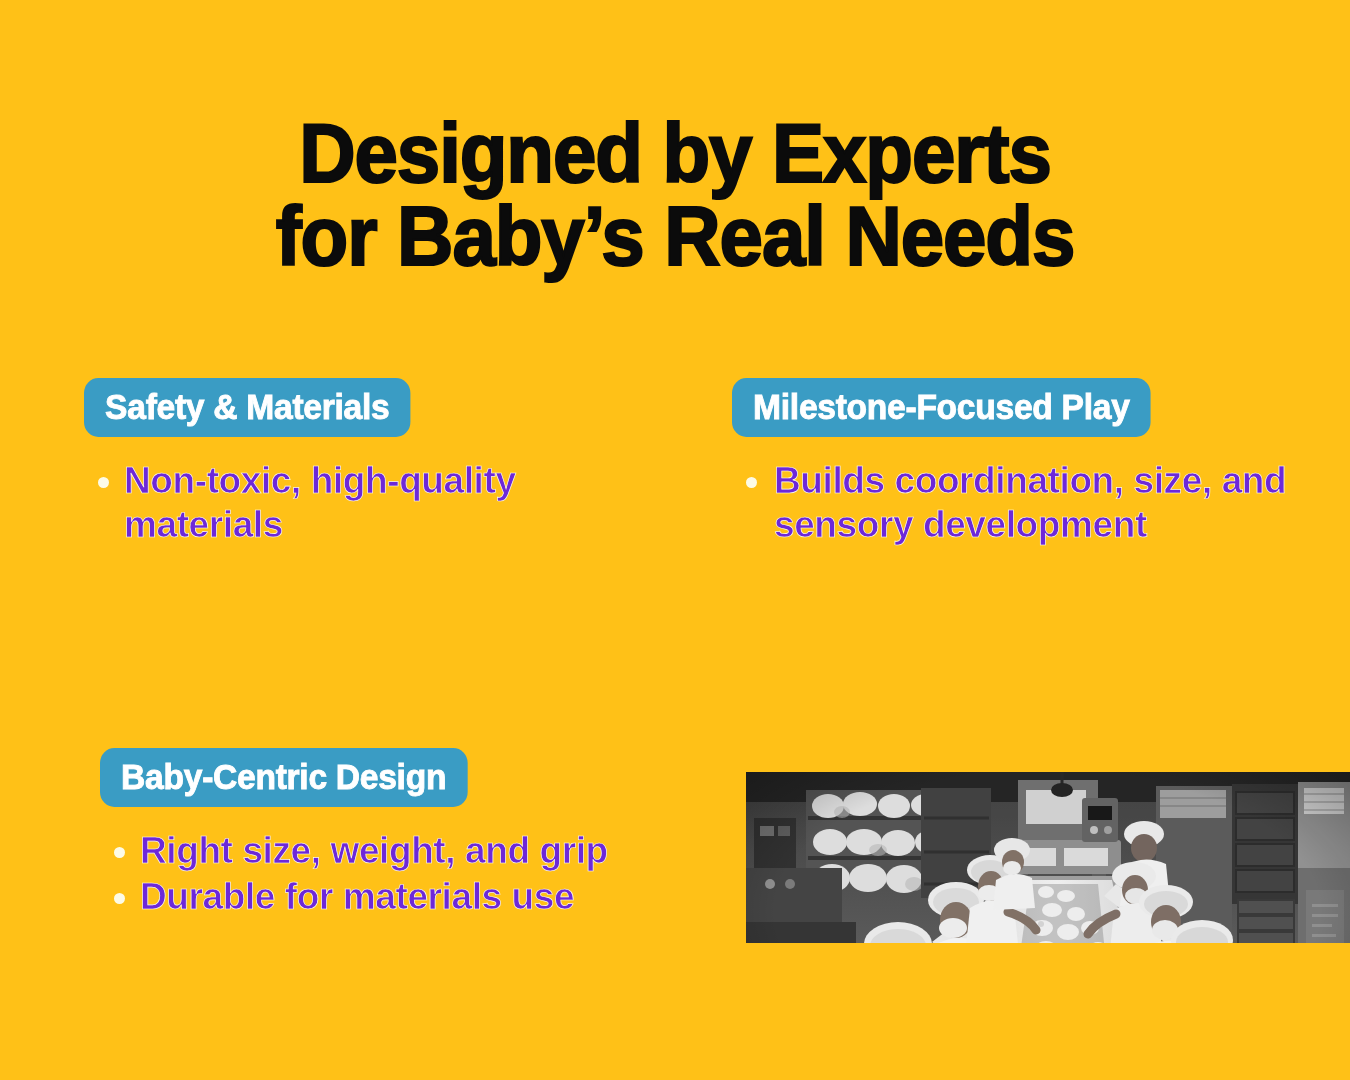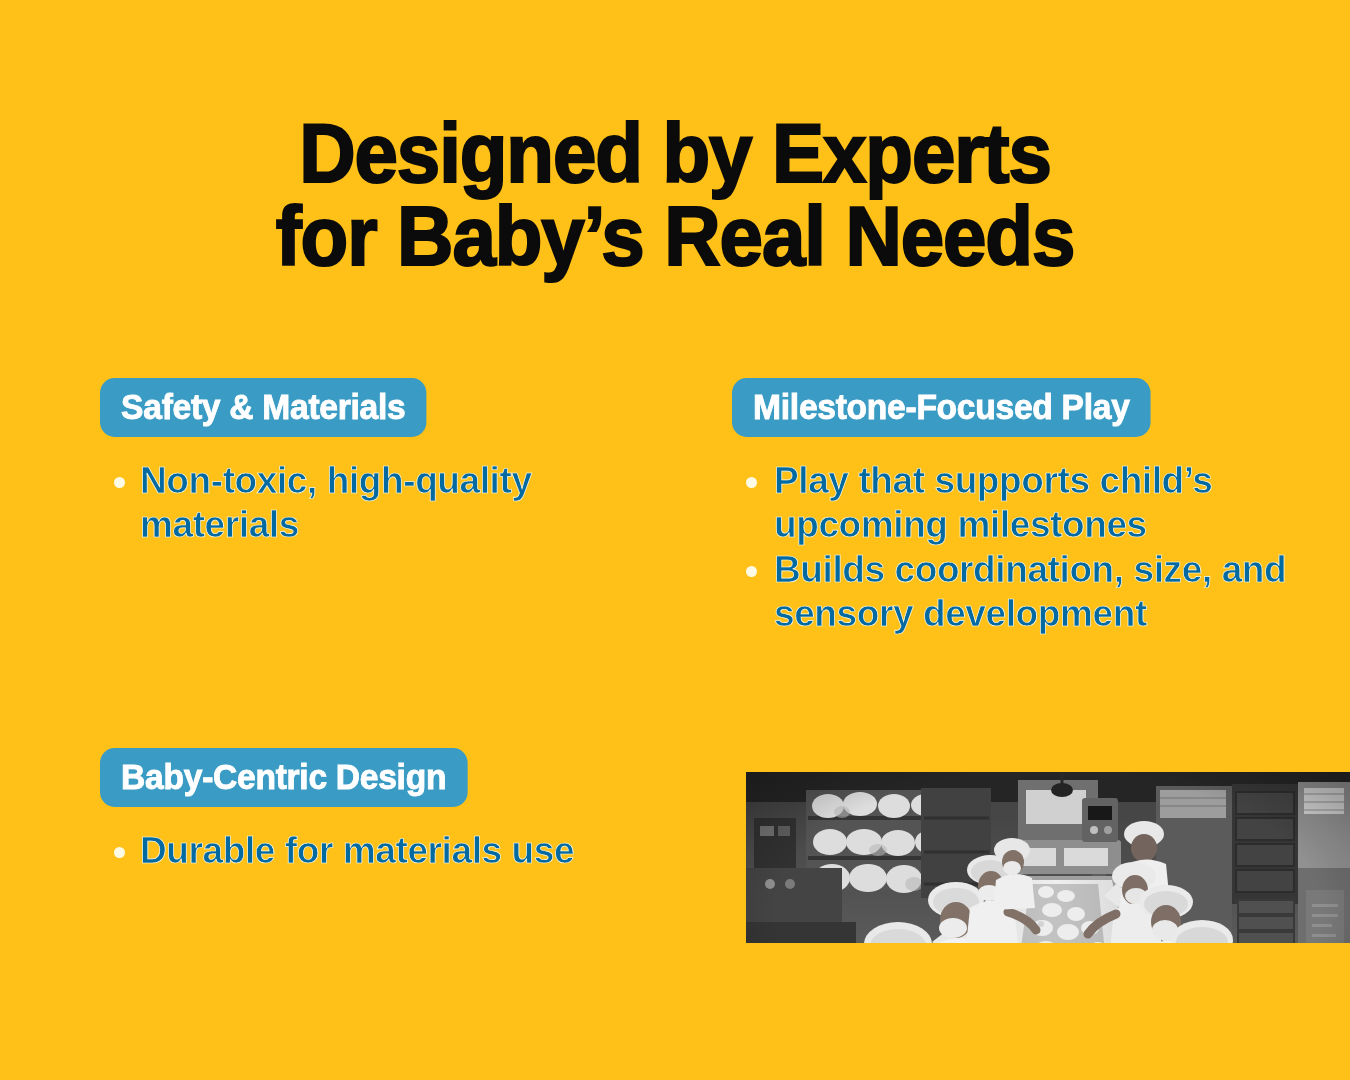--- a/index.html
+++ b/index.html
@@ -41,21 +41,21 @@
     transform: scaleX(0.93);
     transform-origin: center;
     color: #0B0B0B;
     white-space: nowrap;
     -webkit-text-stroke: 2.2px #0B0B0B;
   }
 
   
   .col-left {
     position: absolute;
-    left: 100px;
+    left: 84px;
     top: 378px;
     width: 600px;
   }
   .col-right {
     position: absolute;
     left: 732px;
     top: 378px;
     width: 580px;
   }
   .block-lower-left {
@@ -90,21 +90,21 @@
     color: #FDFBE6;
   }
   .bullets li {
     position: relative;
     padding-left: 40px;
     margin-bottom: 2px;
     font-weight: 700;
     font-size: 37px;
     line-height: 1.18;
     letter-spacing: -0.4px;
-    color: #0369a1;
+    color: #6d28d9;
     -webkit-text-stroke: 0.7px #FDFBE6;
   }
   .bullets li::before {
     content: "";
     position: absolute;
     left: 14px;
     top: 18px;
     width: 11px;
     height: 11px;
     border-radius: 50%;
@@ -139,28 +139,28 @@
   <div class="col-left">
     <div class="badge">Safety &amp; Materials</div>
     <ul class="bullets">
       <li>Non-toxic, high-quality materials</li>
     </ul>
   </div>
 
   <div class="col-right">
     <div class="badge">Milestone-Focused Play</div>
     <ul class="bullets">
-      <li>Play that supports child’s upcoming milestones</li>
       <li>Builds coordination, size, and sensory development</li>
     </ul>
   </div>
 
   <div class="block-lower-left">
     <div class="badge">Baby-Centric Design</div>
     <ul class="bullets">
+      <li>Right size, weight, and grip</li>
       <li>Durable for materials use</li>
     </ul>
   </div>
 
   <div class="photo">
     <svg width="604" height="308" viewBox="0 0 604 308" xmlns="http://www.w3.org/2000/svg">
       <defs>
         <linearGradient id="bgWall" x1="0" y1="0" x2="0" y2="1">
           <stop offset="0%" stop-color="#3a3a3a"></stop>
           <stop offset="55%" stop-color="#555555"></stop>

